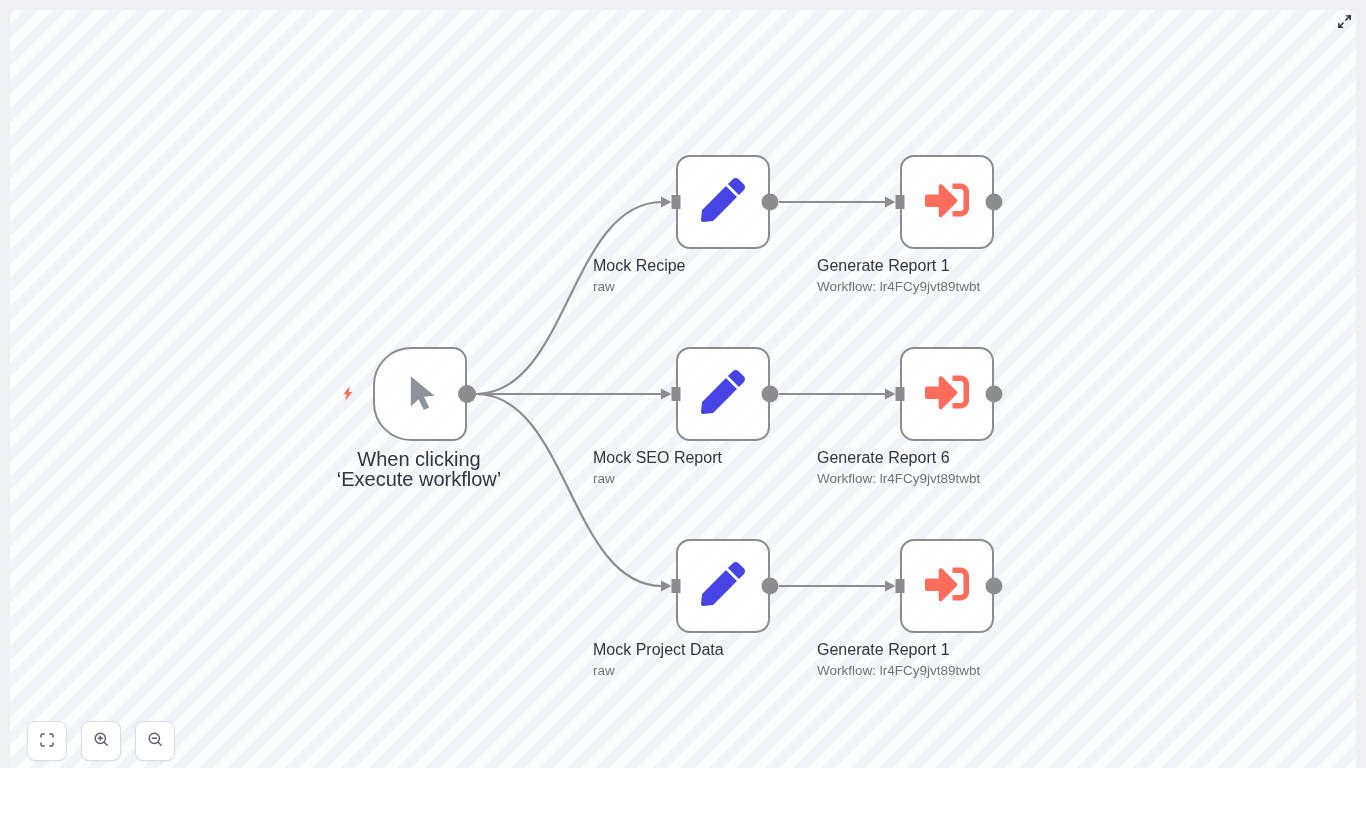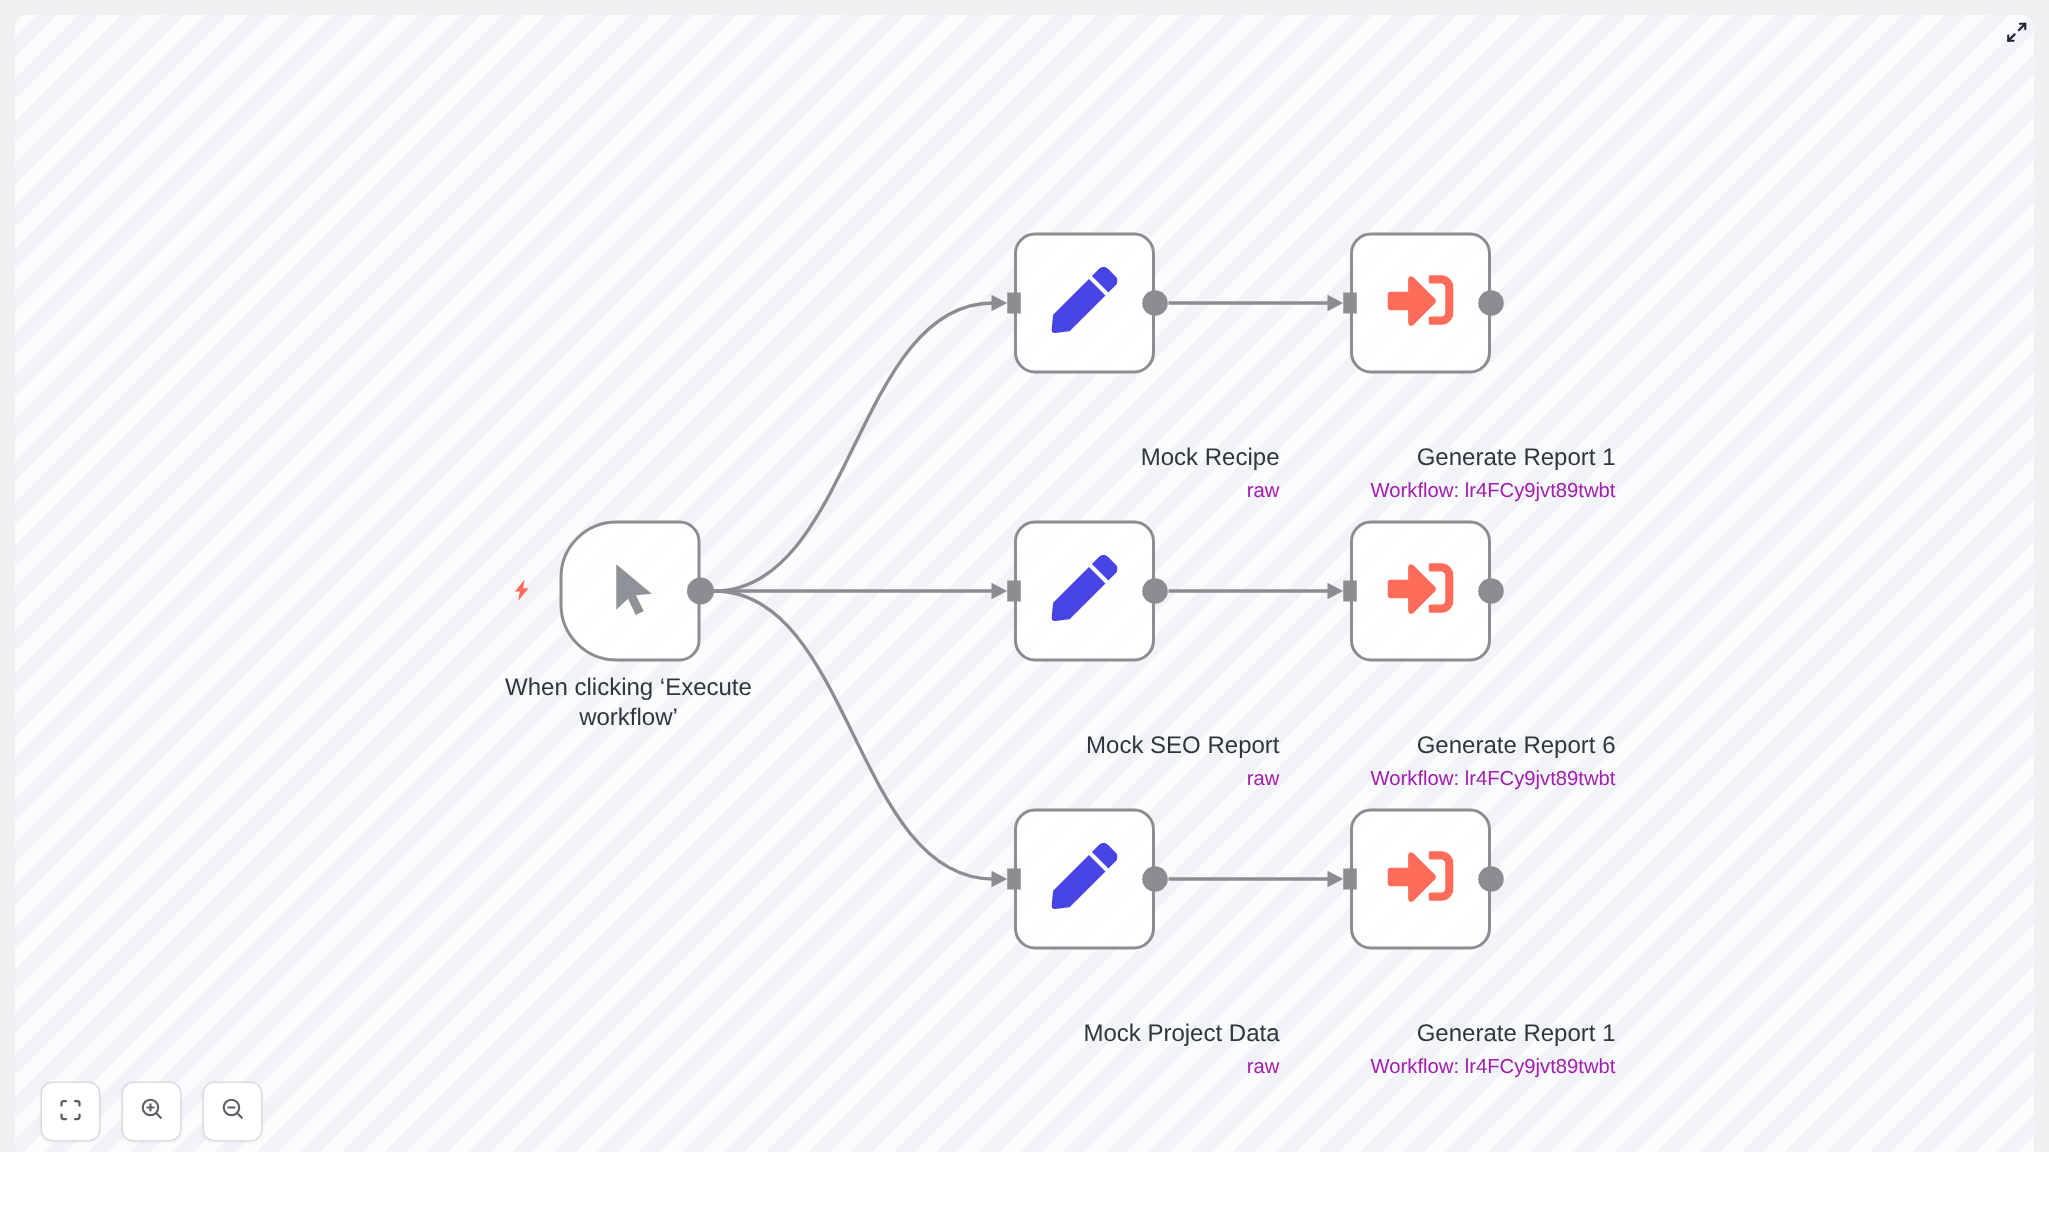--- a/index.html
+++ b/index.html
@@ -17,26 +17,26 @@
   .overlay { position: absolute; left: 0; top: 0; width: 1366px; height: 768px;
     pointer-events: none; }
   .overlay .edge { pointer-events: stroke; }
 
   .node { position: absolute; width: 94px; height: 94px;
     background: rgba(255,255,255,0.88);
     border: 2px solid #8c8c91; border-radius: 14px;
     display: flex; align-items: center; justify-content: center; cursor: pointer; }
   .node.trigger { border-radius: 38px 14px 14px 38px; }
 
-  .node-label { position: absolute; width: 260px; text-align: right; margin-top: 40px; }
+  .node-label { position: absolute; width: 260px; text-align: left; }
   .node-title { font-size: 16px; font-weight: 500; color: #2f363d; line-height: 20px; }
-  .node-subtitle { margin-top: 3px; font-size: 13.5px; color: #a21caf; line-height: 16px; }
+  .node-subtitle { margin-top: 3px; font-size: 13.5px; color: #737373; line-height: 16px; }
 
   .trigger-label { position: absolute; left: 329px; top: 449px; width: 180px;
-    text-align: center; font-size: 16px; font-weight: 500; color: #2f363d;
+    text-align: center; font-size: 20px; font-weight: 500; color: #2f363d;
     line-height: 20px; }
 
   .bolt { position: absolute; left: 340px; top: 385px; width: 16px; height: 17px; }
 
   .controls { position: absolute; left: 27px; top: 721px; display: flex; gap: 14px; }
   .ctl-btn { width: 40px; height: 40px; background: #ffffff;
     border: 1px solid #d9dce1; border-radius: 8px;
     display: flex; align-items: center; justify-content: center; cursor: pointer;
     box-shadow: 0 1px 2px rgba(0,0,0,0.04); }
 

